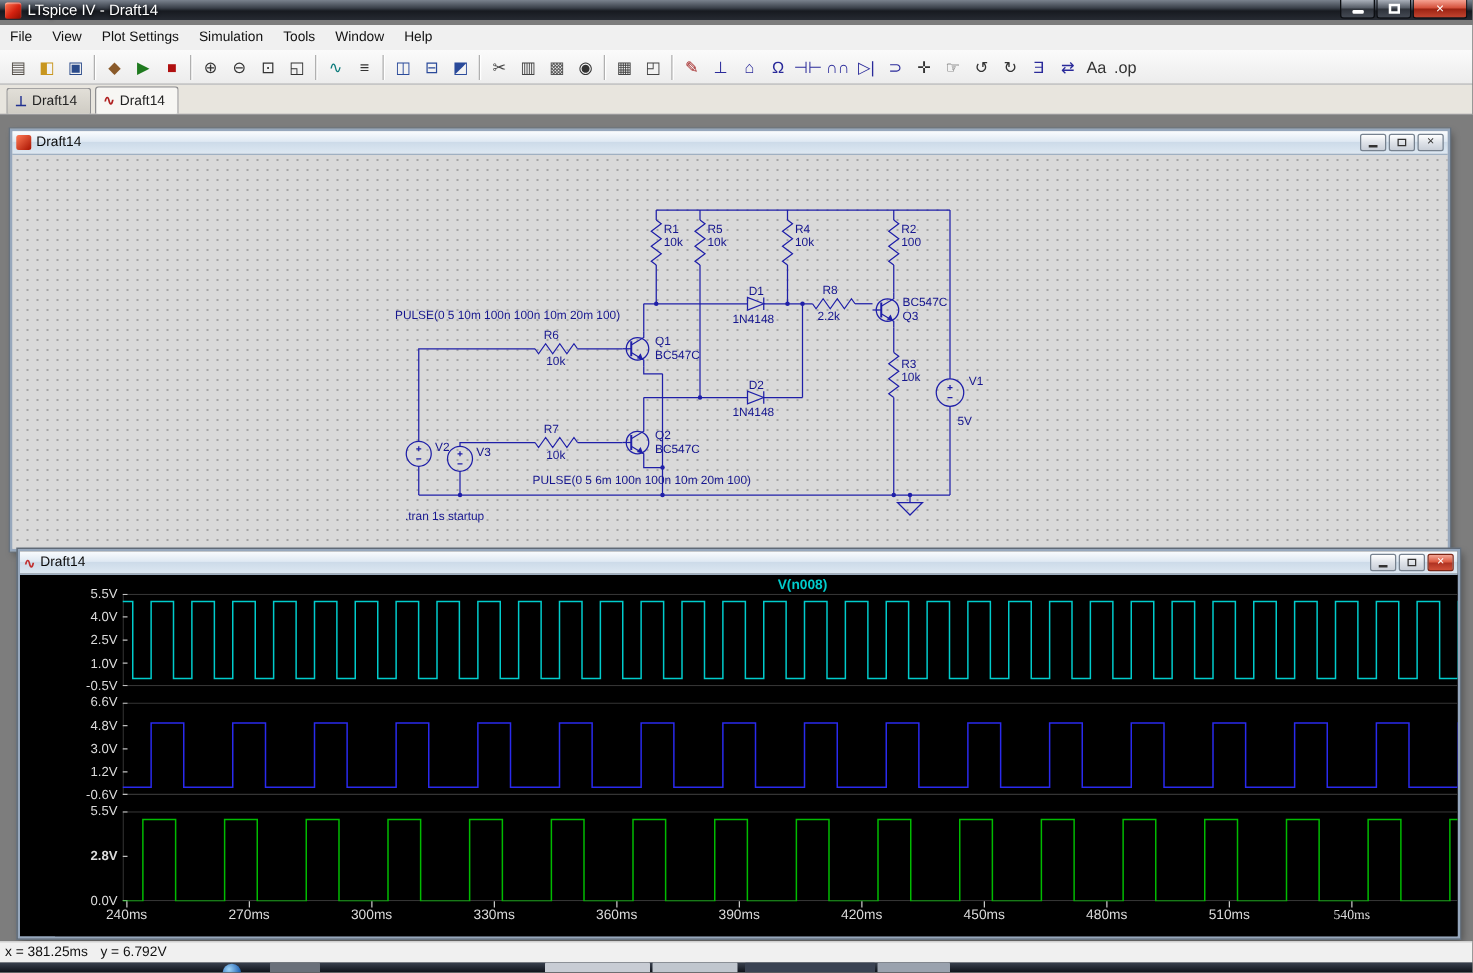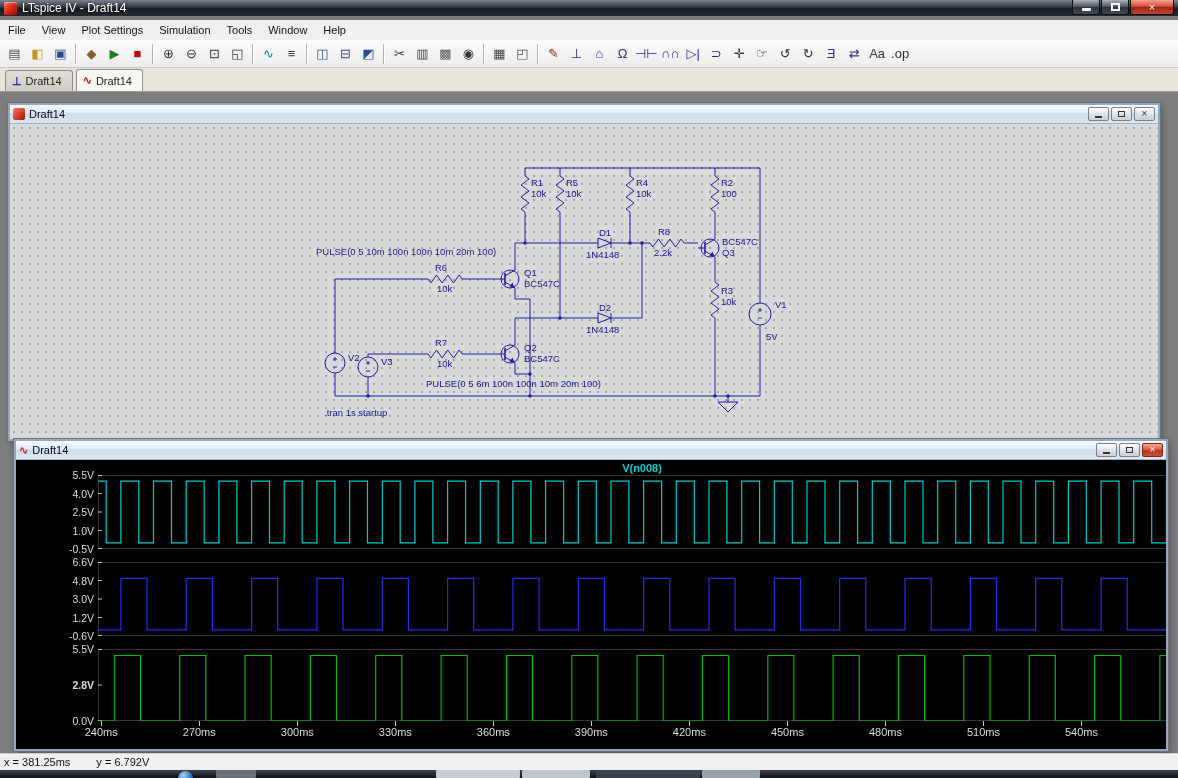--- a/index.html
+++ b/index.html
@@ -69,21 +69,21 @@
   .wave-client{position:absolute;left:0;top:19px;right:0;bottom:0;background:#000;overflow:hidden;cursor:crosshair;margin-left:28px;}
   .wpane-title{position:absolute;height:13px;text-align:center;font-size:11px;line-height:12px;font-weight:bold;}
   svg.wplot{position:absolute;}
   .ytick{position:absolute;left:0;width:50px;text-align:right;font-size:10.5px;color:#dcdcdc;}
   .xtick{position:absolute;transform:translateX(-50%);font-size:11px;color:#dcdcdc;}
   .xtickmark{position:absolute;width:1px;height:5px;background:#c8c8c8;}
 
   
   .statusbar{position:absolute;top:753px;left:0;width:100%;height:17px;background:#f0f0f0;
     border-top:1px solid #cfcfcf;display:flex;align-items:center;font-size:11px;color:#111;
-    padding-left:4px;gap:26px;z-index:60;}
+    padding-left:4px;gap:10px;z-index:60;}
   .taskbar{position:absolute;top:770px;left:0;width:100%;height:8px;
     background:linear-gradient(#3a4250,#0e1118);overflow:hidden;z-index:70;}
   .start-orb{position:absolute;left:178px;top:1px;width:15px;height:15px;border-radius:50%;
     background:radial-gradient(circle at 35% 30%,#9fd4f7,#2a6ab8 60%,#123a6e);}
   .task-item{position:absolute;top:0;height:8px;border-radius:1px;}
 </style>
 </head>
 <body>
 
 <div class="titlebar">
@@ -403,21 +403,21 @@
         <span class="xtick" style="left: 547.357px; top: 266px;">390ms</span>
         <div class="xtickmark" style="left: 645.375px; top: 261px;"></div>
         <span class="xtick" style="left: 645.375px; top: 266px;">420ms</span>
         <div class="xtickmark" style="left: 743.393px; top: 261px;"></div>
         <span class="xtick" style="left: 743.393px; top: 266px;">450ms</span>
         <div class="xtickmark" style="left: 841.411px; top: 261px;"></div>
         <span class="xtick" style="left: 841.411px; top: 266px;">480ms</span>
         <div class="xtickmark" style="left: 939.429px; top: 261px;"></div>
         <span class="xtick" style="left: 939.429px; top: 266px;">510ms</span>
         <div class="xtickmark" style="left: 1037.45px; top: 261px;"></div>
-        <span class="xtick" style="left: 1037.45px; top: 266px;">540ms</span>
+        <span class="xtick" style="left: 1037.45px; top: 266px; font-family: Liberation Serif, serif;">540ms</span>
       </div>
   </div>
 
 </div>
 
 <div class="statusbar">
   <span>x = 381.25ms</span>
   <span>y = 6.792V</span>
 </div>
 

